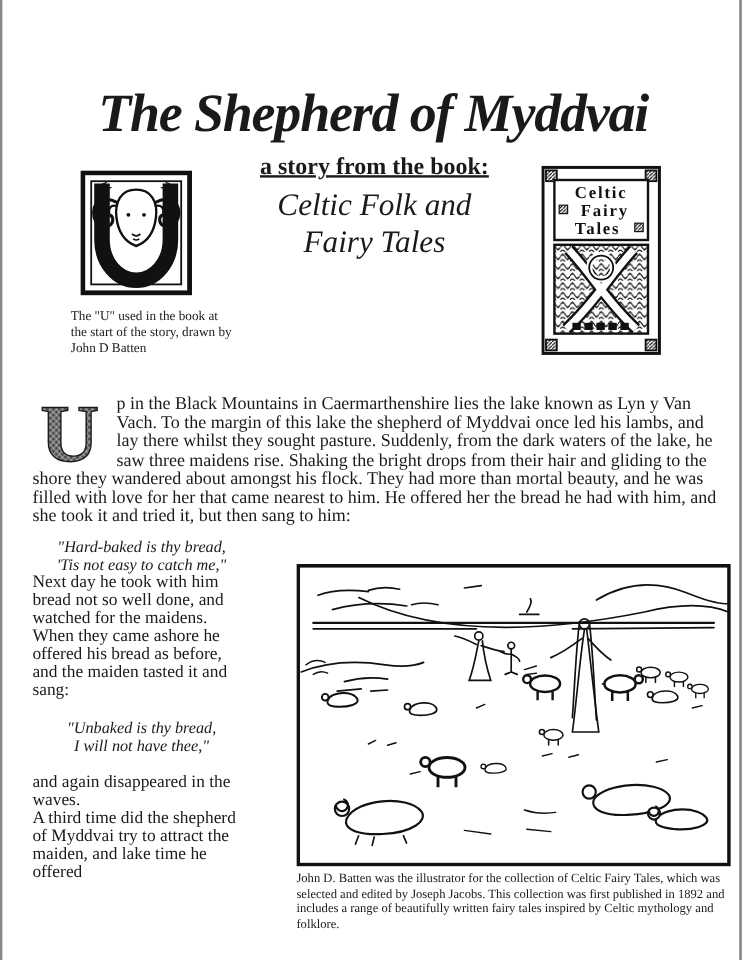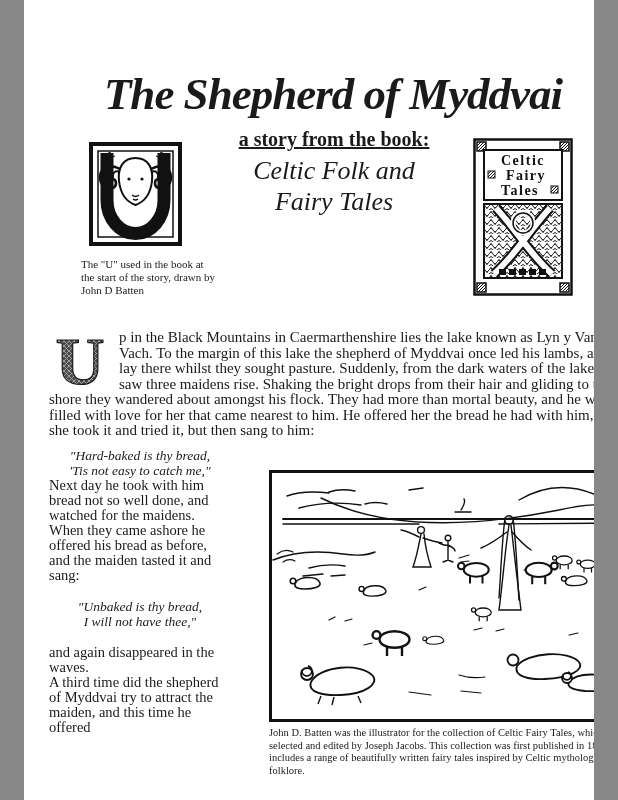--- a/index.html
+++ b/index.html
@@ -1,17 +1,17 @@
 <!DOCTYPE html>
 <html><head>
 <meta charset="utf-8">
 <style>
   html,body{margin:0;padding:0;background:#888;}
   .page{
-    position:relative;width:570px;height:800px;background:#ffffff;
+    position:relative;width:614px;height:800px;background:#ffffff;
     font-family:"Liberation Serif", serif;color:#1a1a1a;overflow:hidden;
     margin:0 auto;
   }
   .title{
     position:absolute;top:38px;left:0;width:618px;text-align:center;
     font-size:45px;font-weight:bold;font-style:italic;letter-spacing:-1px;
     white-space:nowrap;
   }
   
   .initial-fig{position:absolute;left:57px;top:142px;width:136px;}
@@ -129,21 +129,21 @@
     </svg><span>p in the Black Mountains in Caermarthenshire lies the lake known as Lyn y Van Vach. To the margin of this lake the shepherd of Myddvai once led his lambs, and lay there whilst they sought pasture. Suddenly, from the dark waters of the lake, he saw three maidens rise. Shaking the bright drops from their hair and gliding to the shore they wandered about amongst his flock. They had more than mortal beauty, and he was filled with love for her that came nearest to him. He offered her the bread he had with him, and she took it and tried it, but then sang to him:</span>
   </div>
 
   <div class="left-col">
     <div class="verse">"Hard-baked is thy bread,
 'Tis not easy to catch me,"</div>
     <div class="col-para">Next day he took with him bread not so well done, and watched for the maidens. When they came ashore he offered his bread as before, and the maiden tasted it and sang:</div>
     <div class="verse col-para v2">"Unbaked is thy bread,
 I will not have thee,"</div>
     <div class="col-para v2">and again disappeared in the waves.
-A third time did the shepherd of Myddvai try to attract the maiden, and this time he offered</div>
+A third time did the shepherd of Myddvai try to attract the maiden, and lake time he offered</div>
   </div>
 
   <div class="story-fig">
     <svg width="362" height="252" viewBox="0 0 362 252">
       <defs>
         <g id="shp" stroke="#111" stroke-width="1.6" fill="#fff">
           <ellipse cx="9" cy="3" rx="10" ry="5.5"></ellipse>
           <circle cx="-3" cy="0" r="2.6"></circle>
           <line x1="4" y1="8" x2="4" y2="14"></line>
           <line x1="14" y1="8" x2="14" y2="14"></line>

